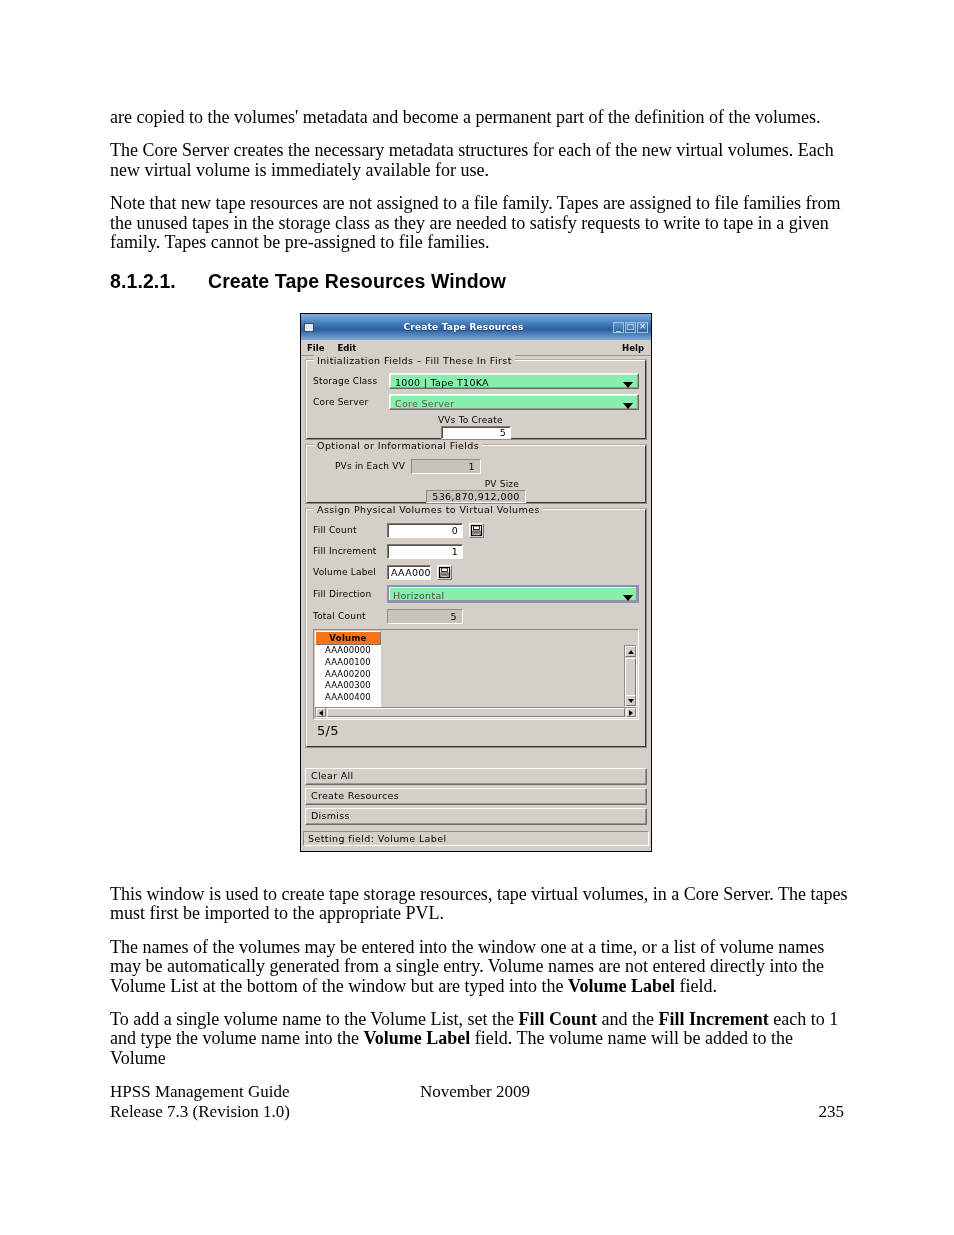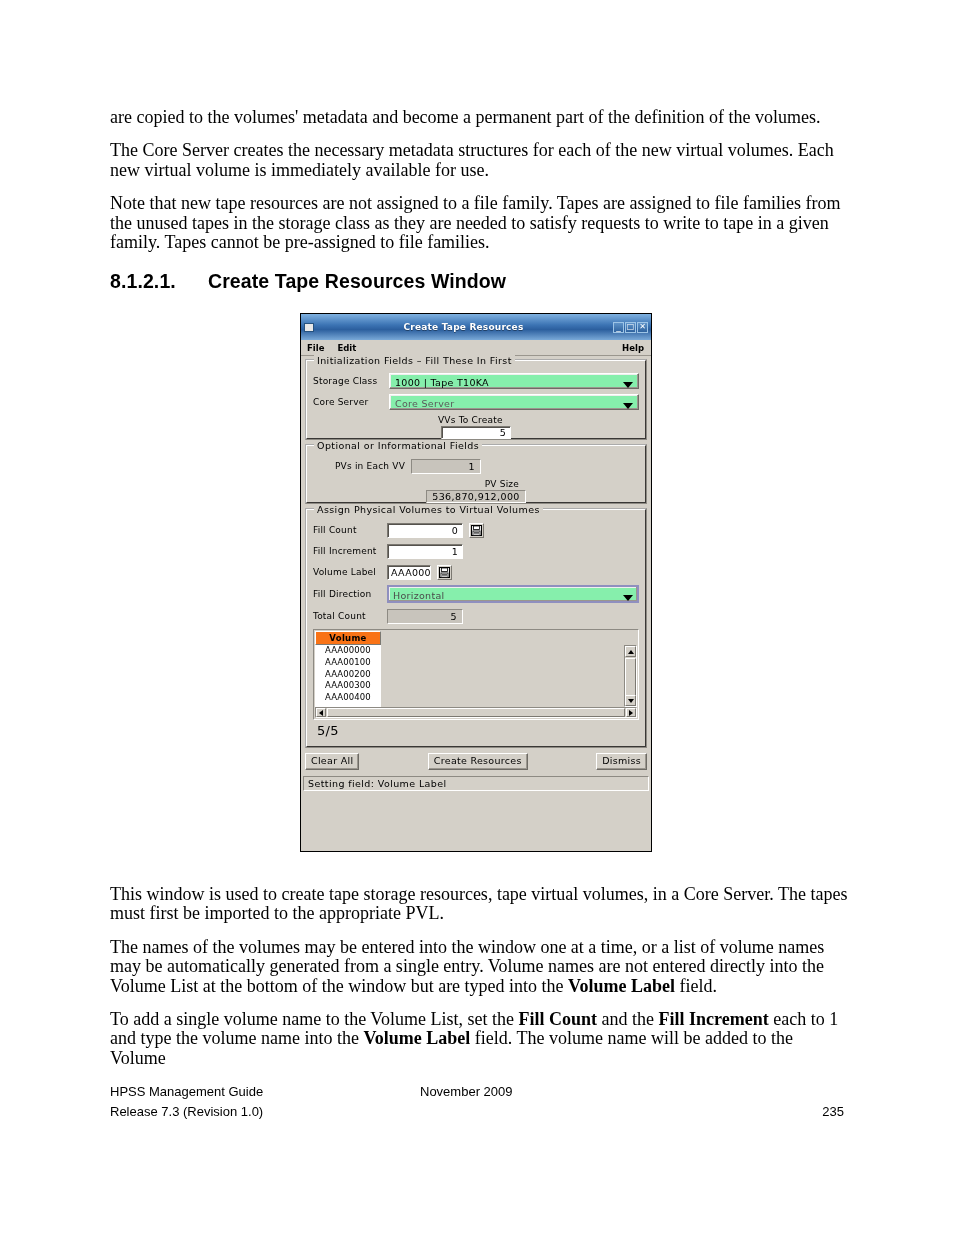--- a/index.html
+++ b/index.html
@@ -55,22 +55,22 @@
     left: 110px;
     top: 885px;
     width: 738px;
   }
 
   .footer {
     position: absolute;
     left: 110px;
     top: 1082px;
     width: 734px;
-    font-family: Liberation Sans, sans-serif;
-    font-size: 13px;
+    font-family: Liberation Serif, serif;
+    font-size: 17px;
     line-height: 19.6px;
   }
   .footer-row { position: relative; height: 19.6px; }
   .footer .f-left  { position: absolute; left: 0; }
   .footer .f-mid   { position: absolute; left: 310px; }
   .footer .f-right { position: absolute; right: 0; }
 
   b.bold { font-weight: bold; }
 
   
@@ -411,24 +411,25 @@
   .countlabel {
     font-family: "DejaVu Sans", sans-serif;
     font-size: 13px;
     padding: 3px 0 2px 4px;
     letter-spacing: 0.3px;
   }
 
   
   .btnrow {
     display: flex;
-    justify-content: space-between;
+    justify-content: center;
     gap: 3px;
-    margin-top: 5px;
+    margin-top: 20px;
     margin-bottom: 6px;
+    flex-direction: column;
   }
   .pbtn {
     background: #d4d0c8;
     border: 1px solid;
     border-color: #ffffff #6e6b65 #6e6b65 #ffffff;
     box-shadow: inset -1px -1px 0 #9a968e;
     padding: 1px 5px 2px 5px;
     font-family: "DejaVu Sans", sans-serif;
     font-size: 9.5px;
     letter-spacing: 0.3px;

